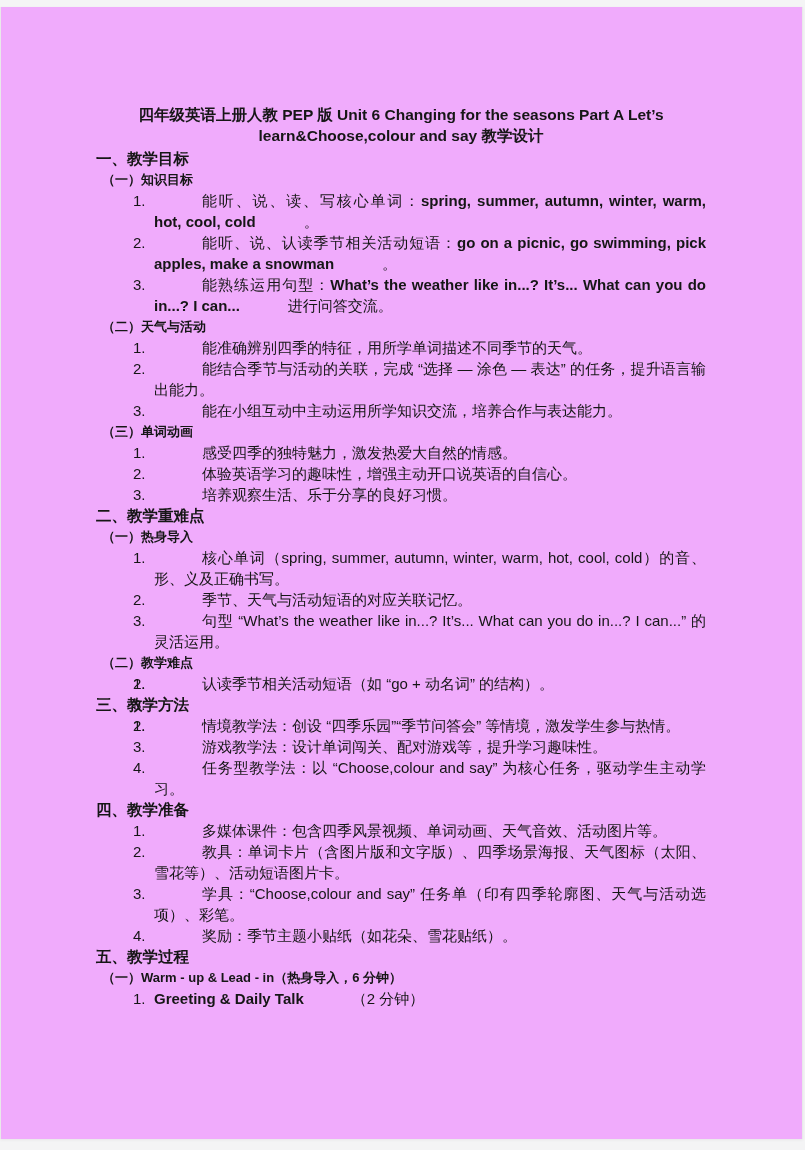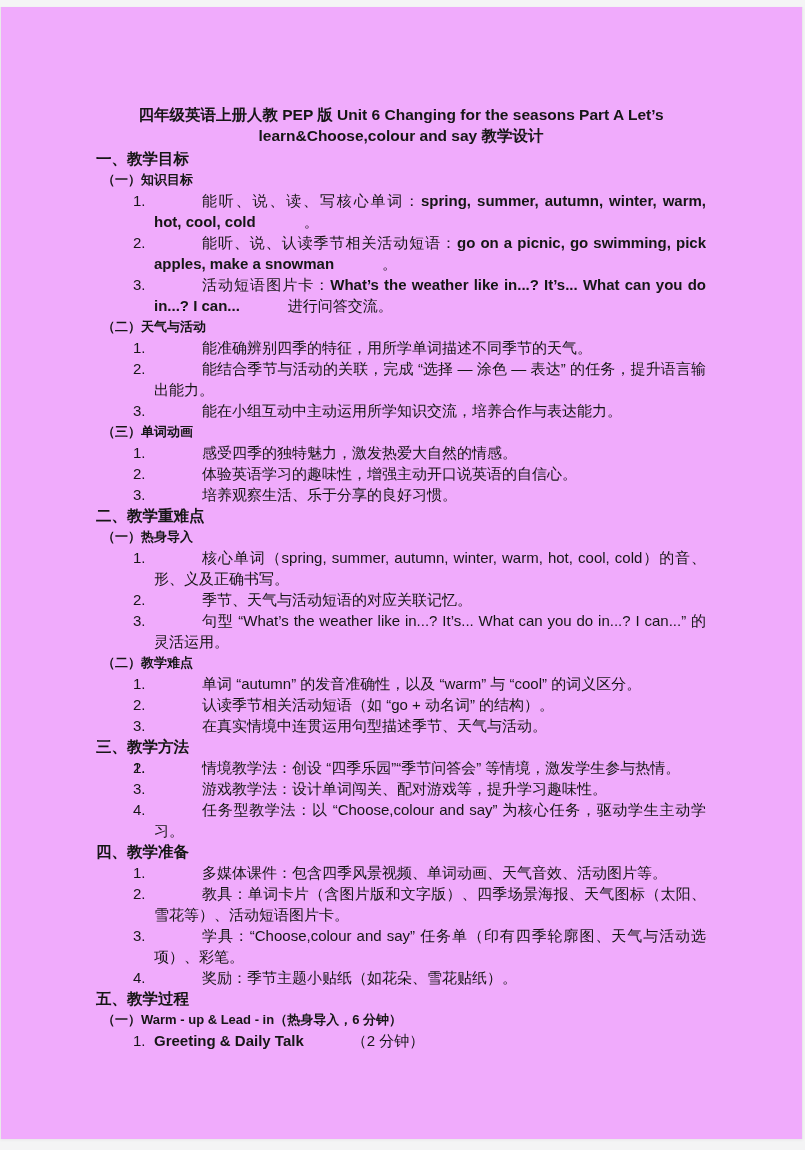--- a/index.html
+++ b/index.html
@@ -70,43 +70,43 @@
 <div class="page">
   <div class="content">
 
     <p class="title">四年级英语上册人教 PEP 版 Unit 6 Changing for the seasons Part A Let’s learn&amp;Choose,colour and say 教学设计</p>
 
     <p class="sec-heading">一、教学目标</p>
 
     <p class="sub-heading">（一）知识目标</p>
     <div class="item"><span class="num">1.</span><span class="t">能听、说、读、写核心单词：</span><span class="b">spring, summer, autumn, winter, warm, hot, cool, cold</span><span class="t">。</span></div>
     <div class="item"><span class="num">2.</span><span class="t">能听、说、认读季节相关活动短语：</span><span class="b">go on a picnic, go swimming, pick apples, make a snowman</span><span class="t">。</span></div>
-    <div class="item"><span class="num">3.</span><span class="t">活动短语图片卡：</span><span class="b">What’s the weather like in...? It’s... What can you do in...? I can...</span><span class="t">进行问答交流。</span></div>
+    <div class="item"><span class="num">3.</span><span class="t">能熟练运用句型：</span><span class="b">What’s the weather like in...? It’s... What can you do in...? I can...</span><span class="t">进行问答交流。</span></div>
 
     <p class="sub-heading">（二）天气与活动</p>
     <div class="item"><span class="num">1.</span><span class="t">能准确辨别四季的特征，用所学单词描述不同季节的天气。</span></div>
     <div class="item"><span class="num">2.</span><span class="t">能结合季节与活动的关联，完成 “选择 — 涂色 — 表达” 的任务，提升语言输出能力。</span></div>
     <div class="item"><span class="num">3.</span><span class="t">能在小组互动中主动运用所学知识交流，培养合作与表达能力。</span></div>
 
     <p class="sub-heading">（三）单词动画</p>
     <div class="item"><span class="num">1.</span><span class="t">感受四季的独特魅力，激发热爱大自然的情感。</span></div>
     <div class="item"><span class="num">2.</span><span class="t">体验英语学习的趣味性，增强主动开口说英语的自信心。</span></div>
     <div class="item"><span class="num">3.</span><span class="t">培养观察生活、乐于分享的良好习惯。</span></div>
 
     <p class="sec-heading">二、教学重难点</p>
 
     <p class="sub-heading">（一）热身导入</p>
     <div class="item"><span class="num">1.</span><span class="t">核心单词（spring, summer, autumn, winter, warm, hot, cool, cold）的音、形、义及正确书写。</span></div>
     <div class="item"><span class="num">2.</span><span class="t">季节、天气与活动短语的对应关联记忆。</span></div>
     <div class="item"><span class="num">3.</span><span class="t">句型 “What’s the weather like in...? It’s... What can you do in...? I can...” 的灵活运用。</span></div>
 
     <p class="sub-heading">（二）教学难点</p>
-    <div class="item"><span class="num">1.</span><span class="t">单词 “autumn” 的发音准确性，以及 “warm” 与 “cool” 的词义区分。</span></div>
+    <div class="item"><span class="num">1.</span></div>
     <div class="item"><span class="num">2.</span><span class="t">认读季节相关活动短语（如 “go + 动名词” 的结构）。</span></div>
-    <div class="item"><span class="num">3.</span><span class="t">在真实情境中连贯运用句型描述季节、天气与活动。</span></div>
+    <div class="item"><span class="num">3.</span></div>
 
     <p class="sec-heading">三、教学方法</p>
     <div class="item"><span class="num">1.</span></div>
     <div class="item"><span class="num">2.</span><span class="t">情境教学法：创设 “四季乐园”“季节问答会” 等情境，激发学生参与热情。</span></div>
     <div class="item"><span class="num">3.</span><span class="t">游戏教学法：设计单词闯关、配对游戏等，提升学习趣味性。</span></div>
     <div class="item"><span class="num">4.</span><span class="t">任务型教学法：以 “Choose,colour and say” 为核心任务，驱动学生主动学习。</span></div>
 
     <p class="sec-heading">四、教学准备</p>
     <div class="item"><span class="num">1.</span><span class="t">多媒体课件：包含四季风景视频、单词动画、天气音效、活动图片等。</span></div>
     <div class="item"><span class="num">2.</span><span class="t">教具：单词卡片（含图片版和文字版）、四季场景海报、天气图标（太阳、雪花等）、活动短语图片卡。</span></div>

